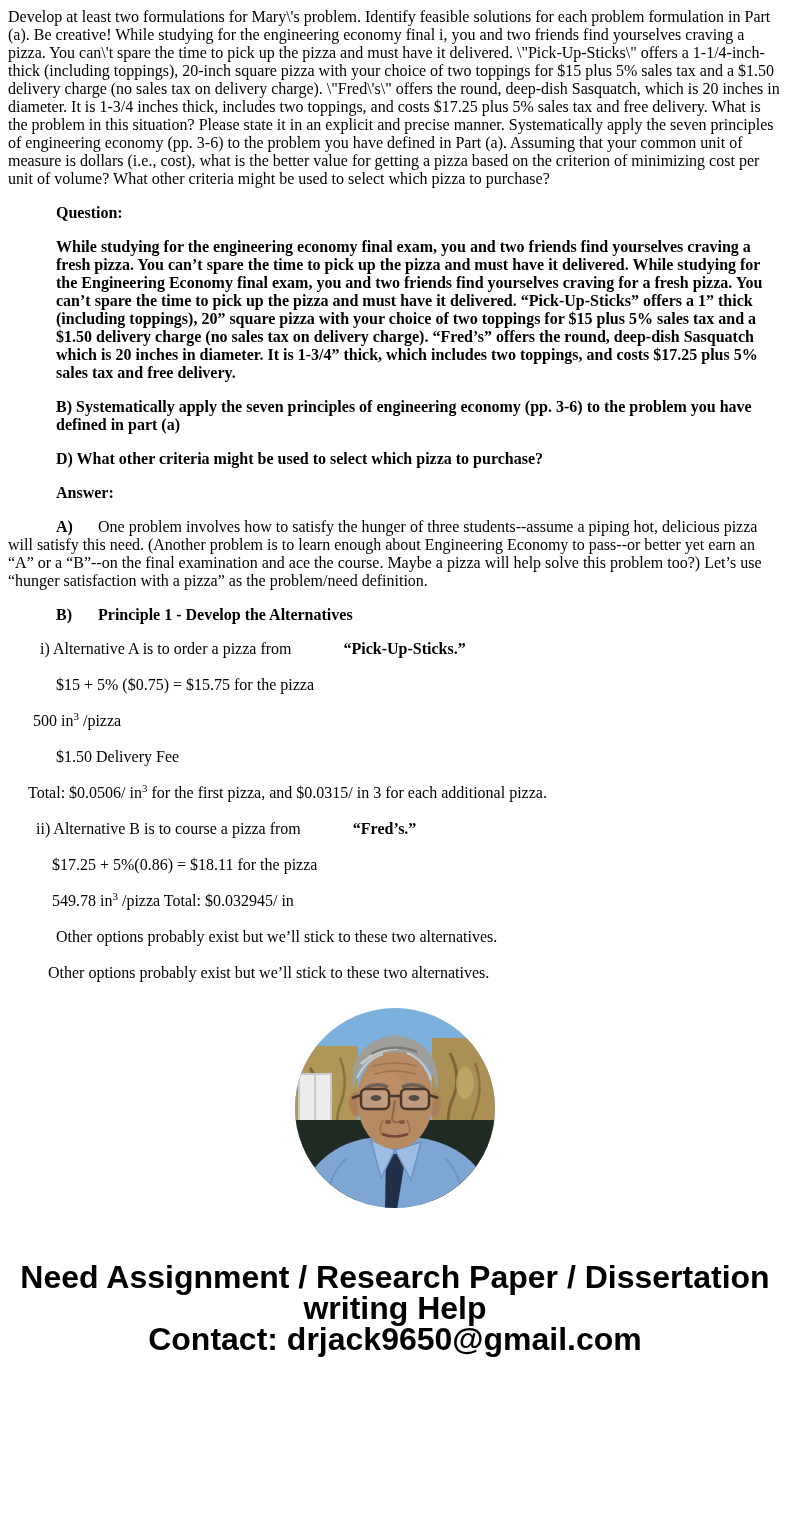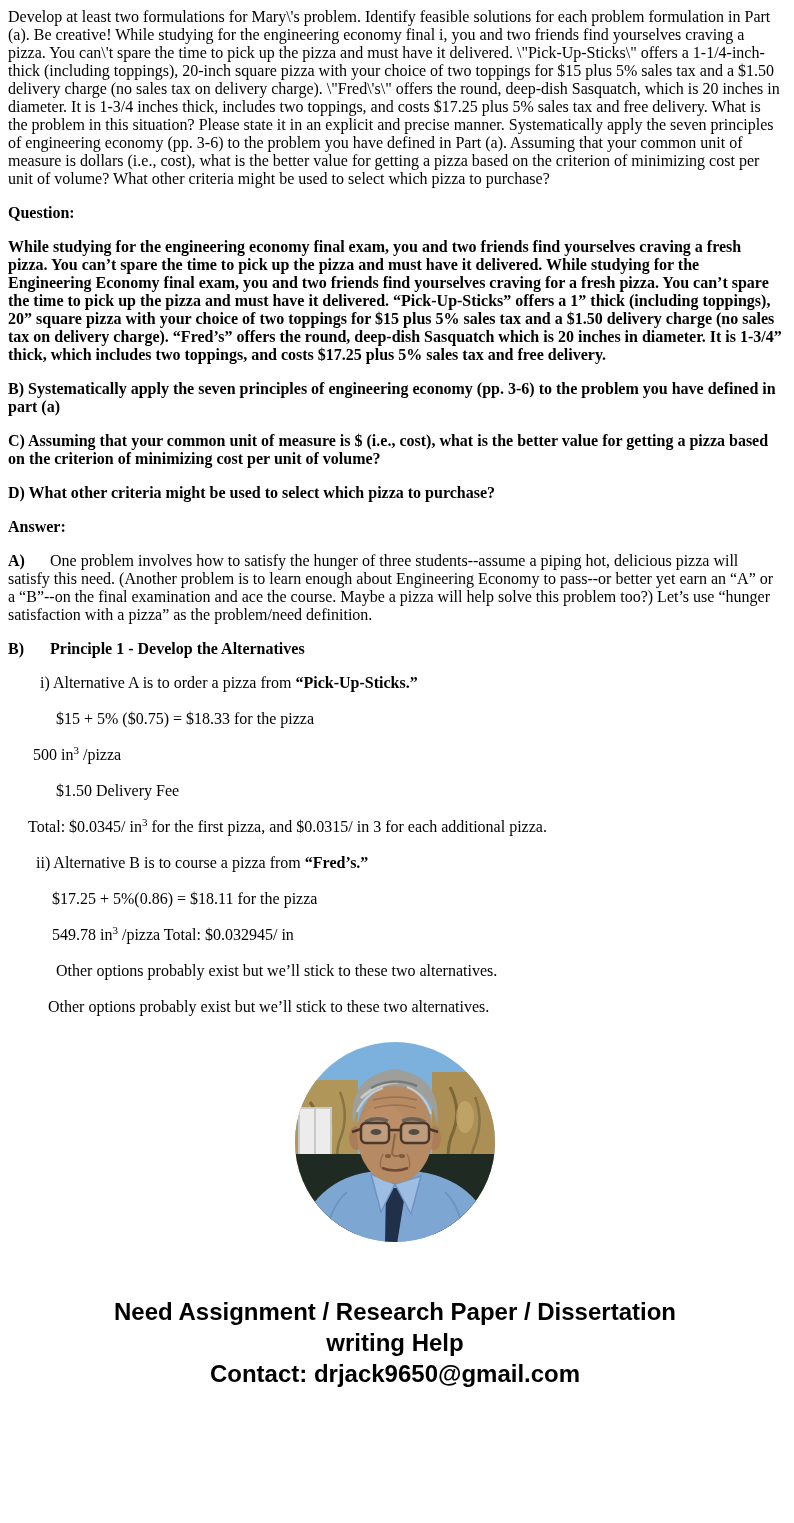--- a/index.html
+++ b/index.html
@@ -4,21 +4,21 @@
 <style>
   html,body{margin:0;padding:0;background:#ffffff;}
   body{width:794px;}
   .page{
     width:790px;min-height:1523px;box-sizing:border-box;
     padding:8px 8px 0 8px;
     font-family:"Liberation Serif", serif;
     font-size:16px;line-height:18px;color:#000;
   }
   p{margin:0 0 16px 0;}
-  .b{font-weight:bold;}
+  .b{font-weight:bold;margin-left:48px;}
   h2.solution{font-family:"Liberation Serif", serif;font-size:20px;line-height:22px;margin:6px 0 14px 0;font-weight:bold;}
   .tab{display:inline-block;width:21px;}
   sup.s3{font-size:11px;line-height:0;vertical-align:super;}
   
   .list-line{margin:0 0 18px 0;}
   .ind-i{padding-left:32px;}
   .ind-name{padding-left:48px;}
   .ind-price{padding-left:48px;}
   .ind-vol{padding-left:25px;margin-top:12px;}
   .ind-fee{padding-left:48px;}
@@ -26,55 +26,54 @@
   .ind-ii{padding-left:28px;}
   .ind-bprice{padding-left:44px;}
   .ind-bvol{padding-left:44px;}
   .ind-other1{padding-left:48px;}
   .ind-other2{padding-left:40px;}
   .avatar-wrap{margin-top:26px;text-align:center;height:200px;}
   .avatar-wrap svg{width:200px;height:200px;display:inline-block;}
   .footer{
     margin-top:54px;text-align:center;
     font-family:"Liberation Sans", sans-serif;font-weight:bold;
-    font-size:24px;line-height:31px;color:#000;
+    font-size:32px;line-height:31px;color:#000;
   }
 </style>
 </head>
 <body>
 
 <div class="page">
 
   <p>Develop at least two formulations for Mary\'s problem. Identify feasible solutions for each problem formulation in Part (a). Be creative! While studying for the engineering economy final i, you and two friends find yourselves craving a pizza. You can\'t spare the time to pick up the pizza and must have it delivered. \"Pick-Up-Sticks\" offers a 1-1/4-inch-thick (including toppings), 20-inch square pizza with your choice of two toppings for $15 plus 5% sales tax and a $1.50 delivery charge (no sales tax on delivery charge). \"Fred\'s\" offers the round, deep-dish Sasquatch, which is 20 inches in diameter. It is 1-3/4 inches thick, includes two toppings, and costs $17.25 plus 5% sales tax and free delivery. What is the problem in this situation? Please state it in an explicit and precise manner. Systematically apply the seven principles of engineering economy (pp. 3-6) to the problem you have defined in Part (a). Assuming that your common unit of measure is dollars (i.e., cost), what is the better value for getting a pizza based on the criterion of minimizing cost per unit of volume? What other criteria might be used to select which pizza to purchase?</p>
 
 
   <p class="b">Question:</p>
 
   <p class="b">While studying for the engineering economy final exam, you and two friends find yourselves craving a fresh pizza. You can’t spare the time to pick up the pizza and must have it delivered. While studying for the Engineering Economy final exam, you and two friends find yourselves craving for a fresh pizza. You can’t spare the time to pick up the pizza and must have it delivered. “Pick-Up-Sticks” offers a 1” thick (including toppings), 20” square pizza with your choice of two toppings for $15 plus 5% sales tax and a $1.50 delivery charge (no sales tax on delivery charge). “Fred’s” offers the round, deep-dish Sasquatch which is 20 inches in diameter. It is 1-3/4” thick, which includes two toppings, and costs $17.25 plus 5% sales tax and free delivery.</p>
 
   <p class="b">B) Systematically apply the seven principles of engineering economy (pp. 3-6) to the problem you have defined in part (a)</p>
-  <p class="b">C) Assuming that your common unit of measure is $ (i.e., cost), what is the better value for getting a pizza based on the criterion of minimizing cost per unit of volume?</p>
   <p class="b">D) What other criteria might be used to select which pizza to purchase?</p>
 
   <p class="b">Answer:</p>
 
   <p><span class="b tab">A)</span><span class="tab"></span><span>One problem involves how to satisfy the hunger of three students--assume a piping hot, delicious pizza will satisfy this need. (Another problem is to learn enough about Engineering Economy to pass--or better yet earn an “A” or a “B”--on the final examination and ace the course. Maybe a pizza will help solve this problem too?) Let’s use “hunger satisfaction with a pizza” as the problem/need definition.</span></p>
 
   <p class="b"><span class="tab">B)</span><span class="tab"></span><span>Principle 1 - Develop the Alternatives</span></p>
 
   <p class="list-line ind-i"><span>i) Alternative A is to order a pizza from </span><span class="b">“Pick-Up-Sticks.”</span></p>
 
 
-  <p class="list-line ind-price">$15 + 5% ($0.75) = $18.33 for the pizza</p>
+  <p class="list-line ind-price">$15 + 5% ($0.75) = $15.75 for the pizza</p>
 
   <p class="list-line ind-vol"><span>500 in</span><sup class="s3">3</sup><span> /pizza</span></p>
 
   <p class="list-line ind-fee">$1.50 Delivery Fee</p>
 
-  <p class="list-line ind-total"><span>Total: $0.0345/ in</span><sup class="s3">3</sup><span> for the first pizza, and $0.0315/ in 3 for each additional pizza.</span></p>
+  <p class="list-line ind-total"><span>Total: $0.0506/ in</span><sup class="s3">3</sup><span> for the first pizza, and $0.0315/ in 3 for each additional pizza.</span></p>
 
   <p class="list-line ind-ii"><span>ii) Alternative B is to course a pizza from </span><span class="b">“Fred’s.”</span></p>
 
   <p class="list-line ind-bprice">$17.25 + 5%(0.86) = $18.11 for the pizza</p>
 
   <p class="list-line ind-bvol"><span>549.78 in</span><sup class="s3">3</sup><span> /pizza Total: $0.032945/ in</span></p>
 
   <p class="list-line ind-other1">Other options probably exist but we’ll stick to these two alternatives.</p>
 
   <p class="list-line ind-other2">Other options probably exist but we’ll stick to these two alternatives.</p>

